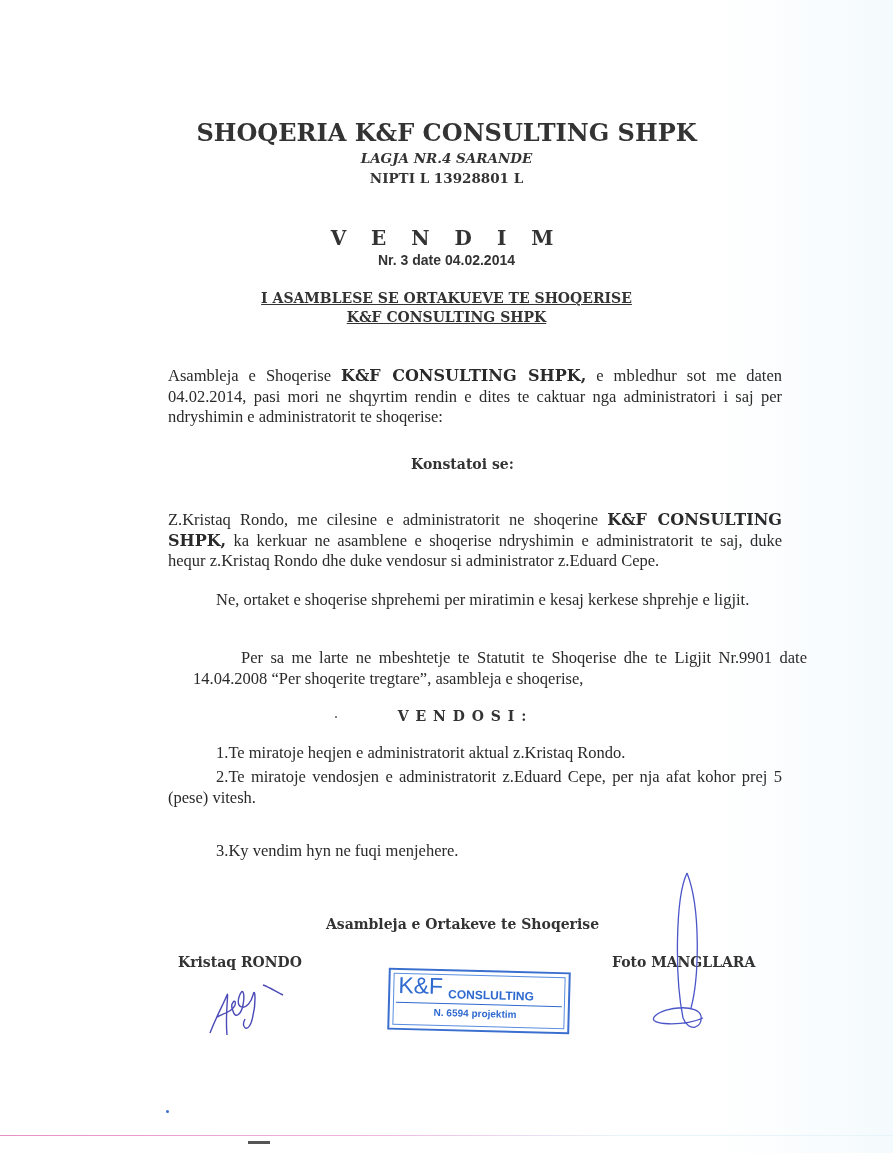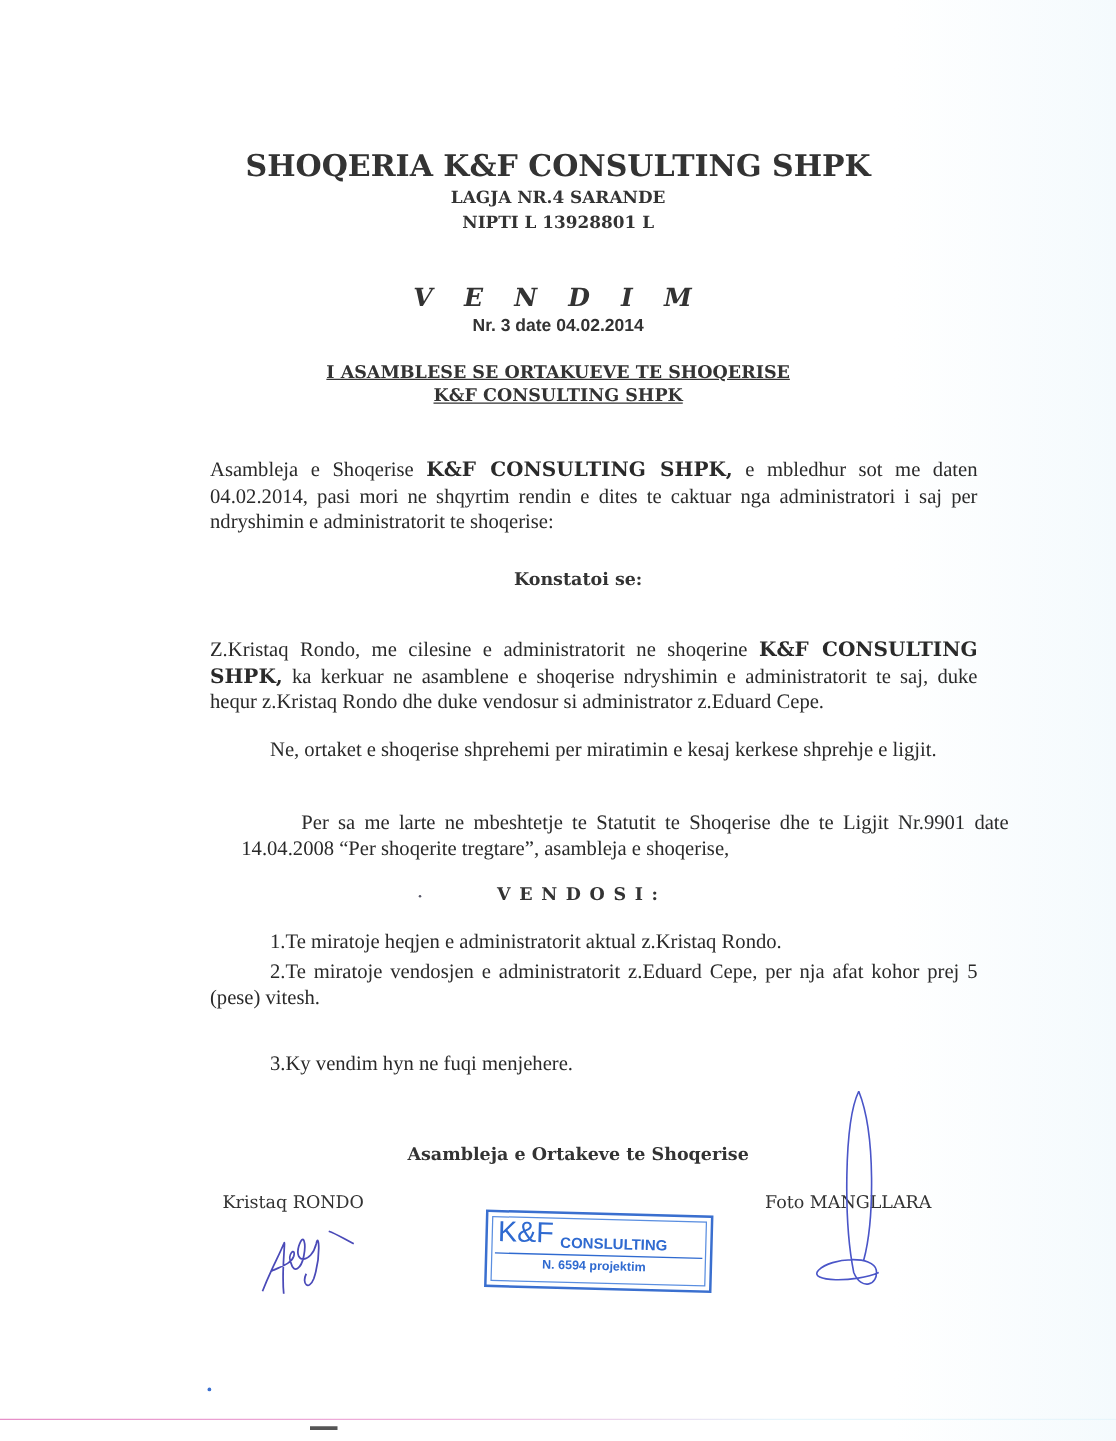--- a/index.html
+++ b/index.html
@@ -5,34 +5,34 @@
     html, body { margin: 0; padding: 0; }
     body {
       width: 893px; height: 1153px; position: relative; overflow: hidden;
       background: linear-gradient(90deg, #ffffff 0%, #ffffff 80%, #f4fafd 100%);
       color: #2a2a2a;
     }
     .page { position: absolute; left: 0; top: 0; width: 893px; height: 1153px; }
     .hdr { position: absolute; left: 0; width: 893px; text-align: center;
       font-family: "DejaVu Serif", serif; font-weight: bold; color: #333; }
     .company { top: 118px; font-size: 24px; letter-spacing: 0px; }
-    .addr { top: 150px; font-size: 13.5px; }
+    .addr { top: 150px; font-size: 13.5px; font-style: italic; }
     .nipt { top: 170px; font-size: 13.5px; }
-    .vendim { top: 226px; font-size: 20px; letter-spacing: 9px; font-style: italic; }
+    .vendim { top: 226px; font-size: 20px; letter-spacing: 9px; }
     .nr { top: 252px; font-size: 14px; font-family: "Liberation Sans", sans-serif; }
     .sub1 { top: 290px; font-size: 14px; text-decoration: underline; }
     .sub2 { top: 309px; font-size: 14px; text-decoration: underline; }
     .body-text { position: absolute; left: 168px; width: 614px;
       font-family: "Liberation Serif", serif; font-size: 16.5px; line-height: 20.5px;
       color: #2a2a2a; text-align: justify; }
     .body-text b { font-family: "DejaVu Serif", serif; font-size: 16px; }
     .center-bold { position: absolute; left: 16px; width: 893px; text-align: center;
       font-family: "DejaVu Serif", serif; font-weight: bold; font-size: 14px; color: #333; }
     .indent { text-indent: 48px; }
-    .sig-name { position: absolute; font-family: "DejaVu Serif", serif; font-weight: normal;
+    .sig-name { position: absolute; font-family: "DejaVu Serif", serif; font-weight: bold;
       font-size: 14px; color: #333; }
     .stamp { position: absolute; left: 388px; top: 970px; width: 178px; height: 58px;
       border: 2px solid #3a6fcf; transform: rotate(1.5deg); color: #2f6ad0;
       font-family: "Liberation Sans", sans-serif; }
     .stamp .kf { position: absolute; left: 8px; top: 2px; font-size: 23px; }
     .stamp .cons { position: absolute; left: 58px; top: 16px; font-size: 12px; font-weight: bold; }
     .stamp .num { position: absolute; left: 44px; top: 36px; font-size: 10px; font-weight: bold; }
     .stamp .line { position: absolute; left: 6px; right: 6px; top: 32px; height: 1px; background: #2f6ad0; }
     .stamp .inner { position: absolute; left: 3px; top: 3px; right: 3px; bottom: 3px; border: 1px solid #5a8ee0; }
     .sig { position: absolute; }

